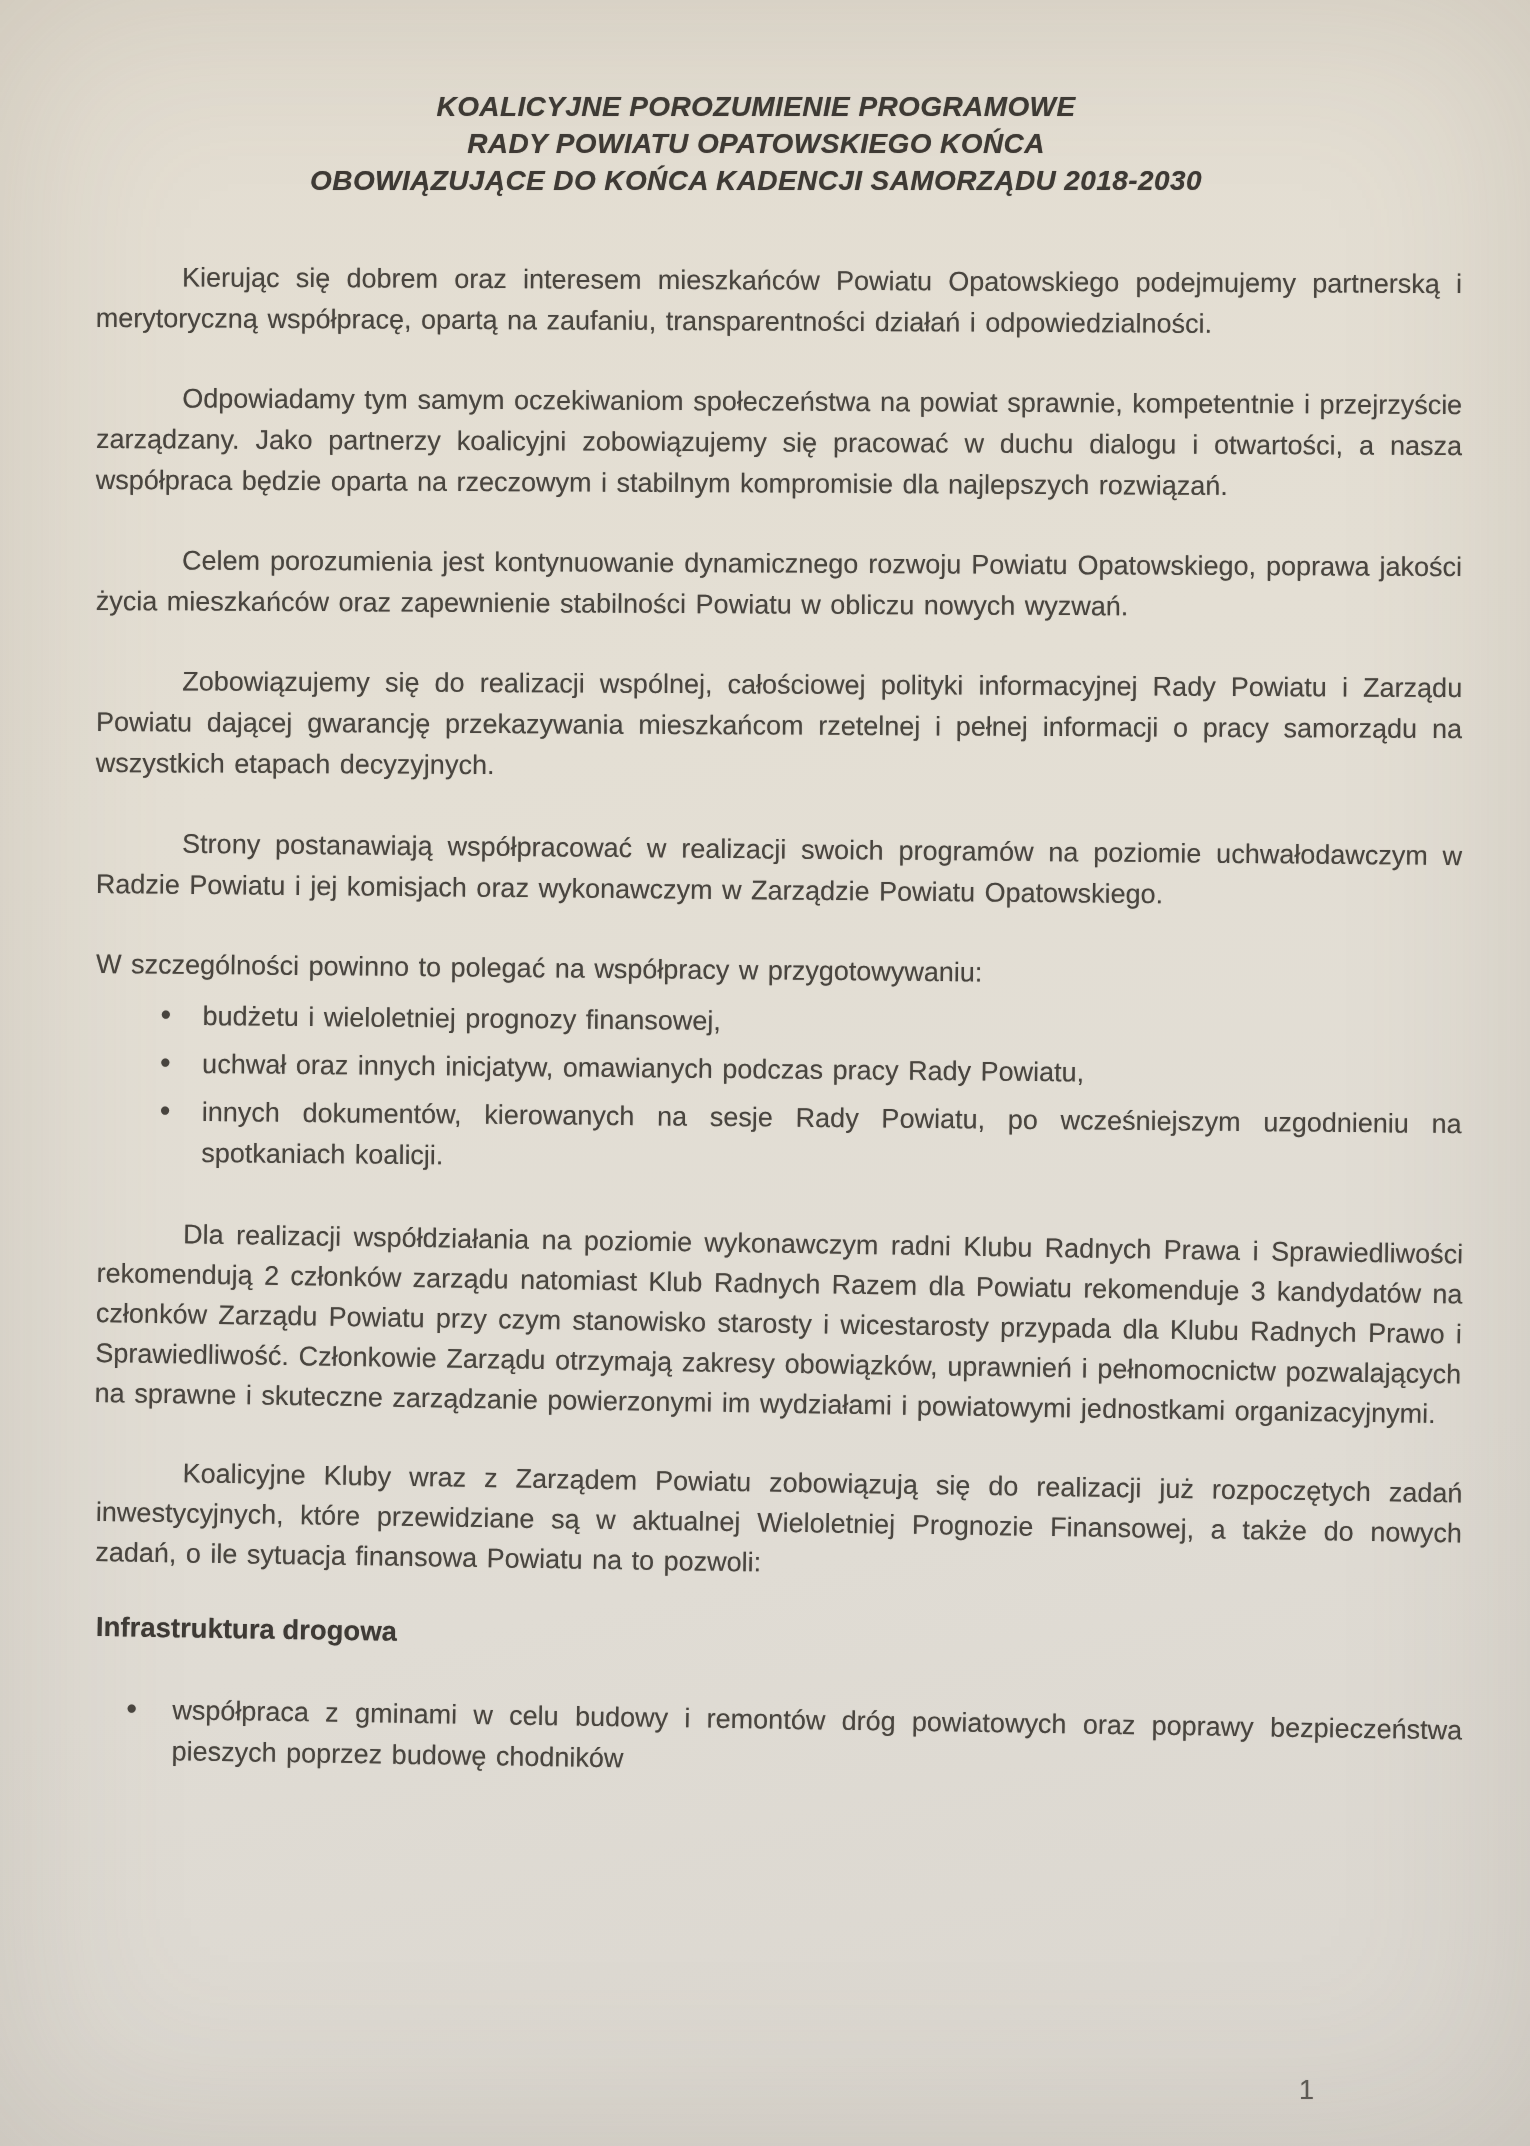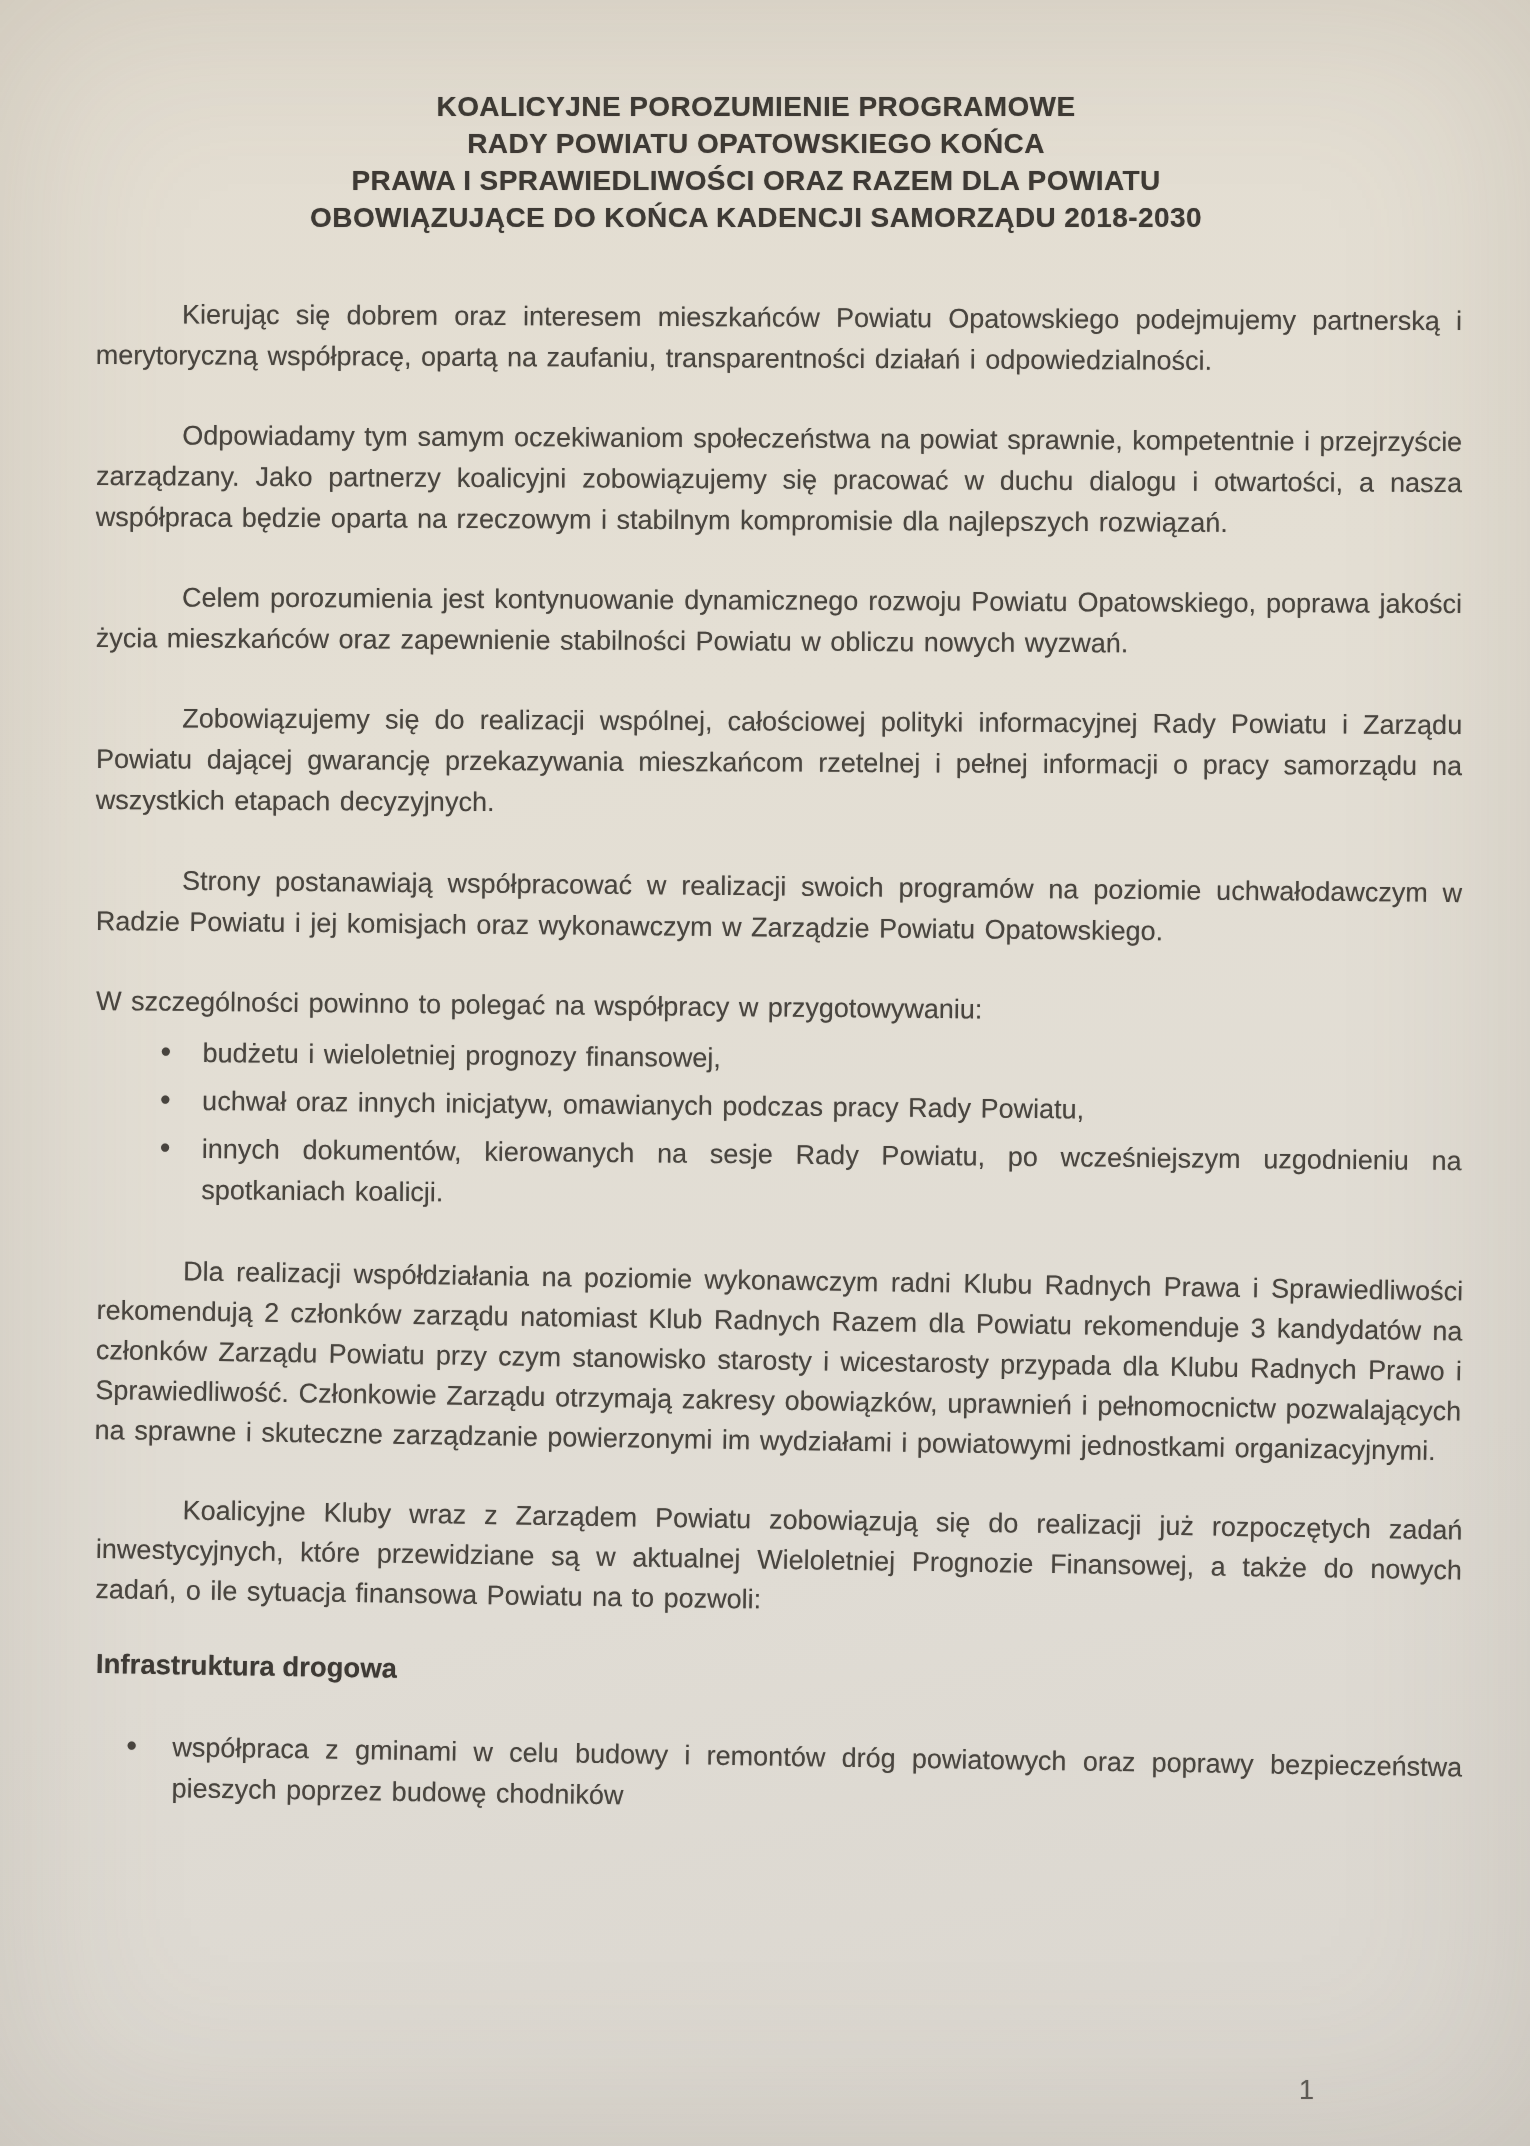--- a/index.html
+++ b/index.html
@@ -39,20 +39,21 @@
   
   .title {
     font-weight: bold;
     font-size: 28px;
     line-height: 37px;
     text-align: center;
     letter-spacing: 0.4px;
     color: #3e3a35;
     text-shadow: 0 0 1px rgba(62,58,53,0.55);
     margin: 0 46px 58px 0;
+    font-style: italic;
   }
   .para {
     font-size: 27px;
     line-height: 41px;
     text-align: justify;
     margin: 0 0 39px 0;
     text-shadow: 0 0 1px rgba(73,69,63,0.45);
     word-spacing: 2px;
   }
   .indent { text-indent: 86px; }
@@ -99,21 +100,20 @@
 </head>
 <body>
 
 <div class="page">
   <div class="vignette"></div>
 
 
   <header class="title">
     <div>KOALICYJNE POROZUMIENIE PROGRAMOWE</div>
     <div>RADY POWIATU OPATOWSKIEGO KOŃCA</div>
-    <div>PRAWA I SPRAWIEDLIWOŚCI ORAZ RAZEM DLA POWIATU</div>
     <div>OBOWIĄZUJĄCE DO KOŃCA KADENCJI SAMORZĄDU 2018-2030</div>
   </header>
 
   <p class="para indent tilt-a">Kierując się dobrem oraz interesem mieszkańców Powiatu Opatowskiego podejmujemy partnerską i merytoryczną współpracę, opartą na zaufaniu, transparentności działań i odpowiedzialności.</p>
   <p class="para indent tilt-a">Odpowiadamy tym samym oczekiwaniom społeczeństwa na powiat sprawnie, kompetentnie i przejrzyście zarządzany. Jako partnerzy koalicyjni zobowiązujemy się pracować w duchu dialogu i otwartości, a nasza współpraca będzie oparta na rzeczowym i stabilnym kompromisie dla najlepszych rozwiązań.</p>
   <p class="para indent tilt-a">Celem porozumienia jest kontynuowanie dynamicznego rozwoju Powiatu Opatowskiego, poprawa jakości życia mieszkańców oraz zapewnienie stabilności Powiatu w obliczu nowych wyzwań.</p>
   <p class="para indent tilt-a">Zobowiązujemy się do realizacji wspólnej, całościowej polityki informacyjnej Rady Powiatu i Zarządu Powiatu dającej gwarancję przekazywania mieszkańcom rzetelnej i pełnej informacji o pracy samorządu na wszystkich etapach decyzyjnych.</p>
   <p class="para indent tilt-b">Strony postanawiają współpracować w realizacji swoich programów na poziomie uchwałodawczym w Radzie Powiatu i jej komisjach oraz wykonawczym w Zarządzie Powiatu Opatowskiego.</p>
 
   <p class="para intro tilt-b">W szczególności powinno to polegać na współpracy w przygotowywaniu:</p>

